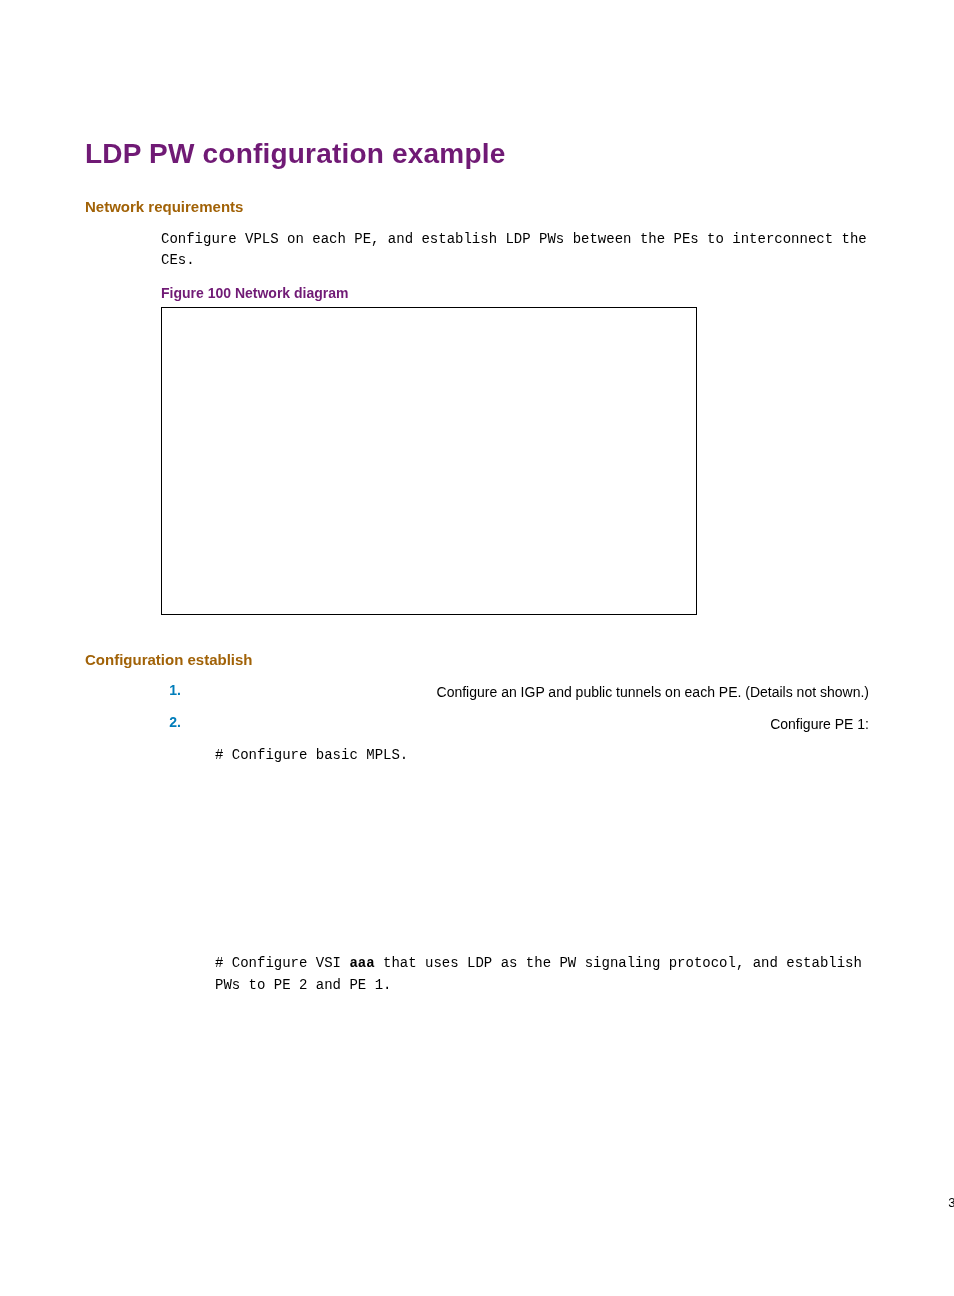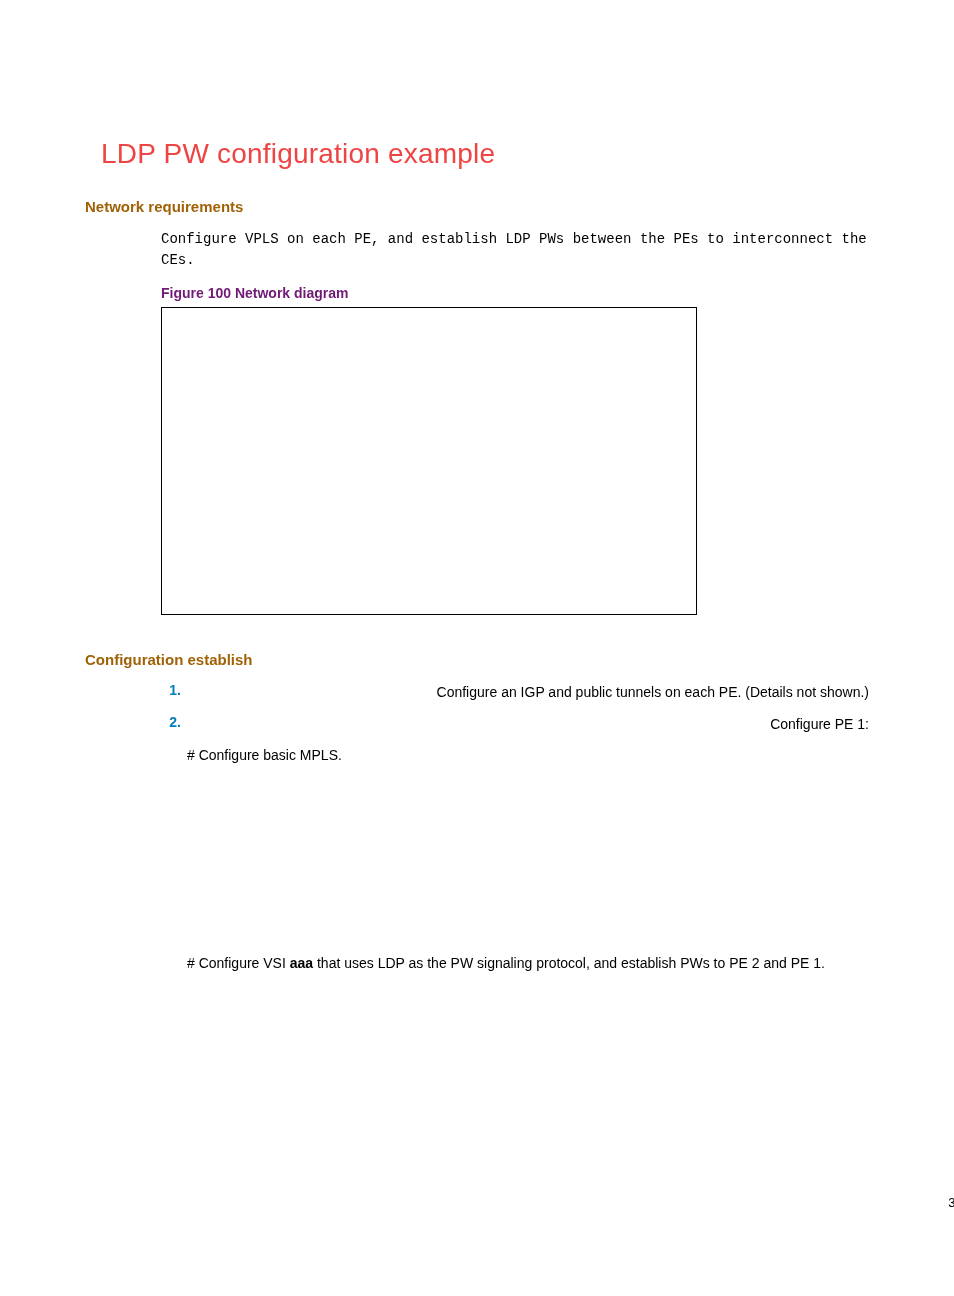--- a/index.html
+++ b/index.html
@@ -11,24 +11,24 @@
     color: #000;
     width: 954px;
     height: 1296px;
     position: relative;
   }
   .page {
     padding: 138px 85px 0 85px;
   }
   .h1 {
     font-family: Arial, Helvetica, sans-serif;
-    font-weight: 400;
+    font-weight: 700;
     font-size: 28px;
-    color: #ef4444;
-    margin: 0 0 28px 16px;
+    color: #701a75;
+    margin: 0 0 28px 0;
     letter-spacing: 0.2px;
   }
   .h2 {
     font-family: Arial, Helvetica, sans-serif;
     font-weight: 600;
     font-size: 15px;
     color: #a16207;
     margin: 0 0 14px 0;
   }
   .body-indent {
@@ -74,22 +74,22 @@
     padding-right: 14px;
   }
   .proc-body {
     flex: 1;
     font-family: Arial, Helvetica, sans-serif;
     font-size: 14px;
     line-height: 1.55;
     text-align: right;
   }
   .proc-deep {
-    margin-left: 26px;
-    font-family: Liberation Sans, sans-serif;
+    margin-left: 54px;
+    font-family: Liberation Mono, monospace;
     font-size: 14px;
     line-height: 1.55;
   }
   .gap-small { height: 160px; }
   .gap-tiny { height: 26px; }
   .bold { font-weight: 700; }
   .page-num {
     position: absolute;
     bottom: 86px;
     left: 16px;

